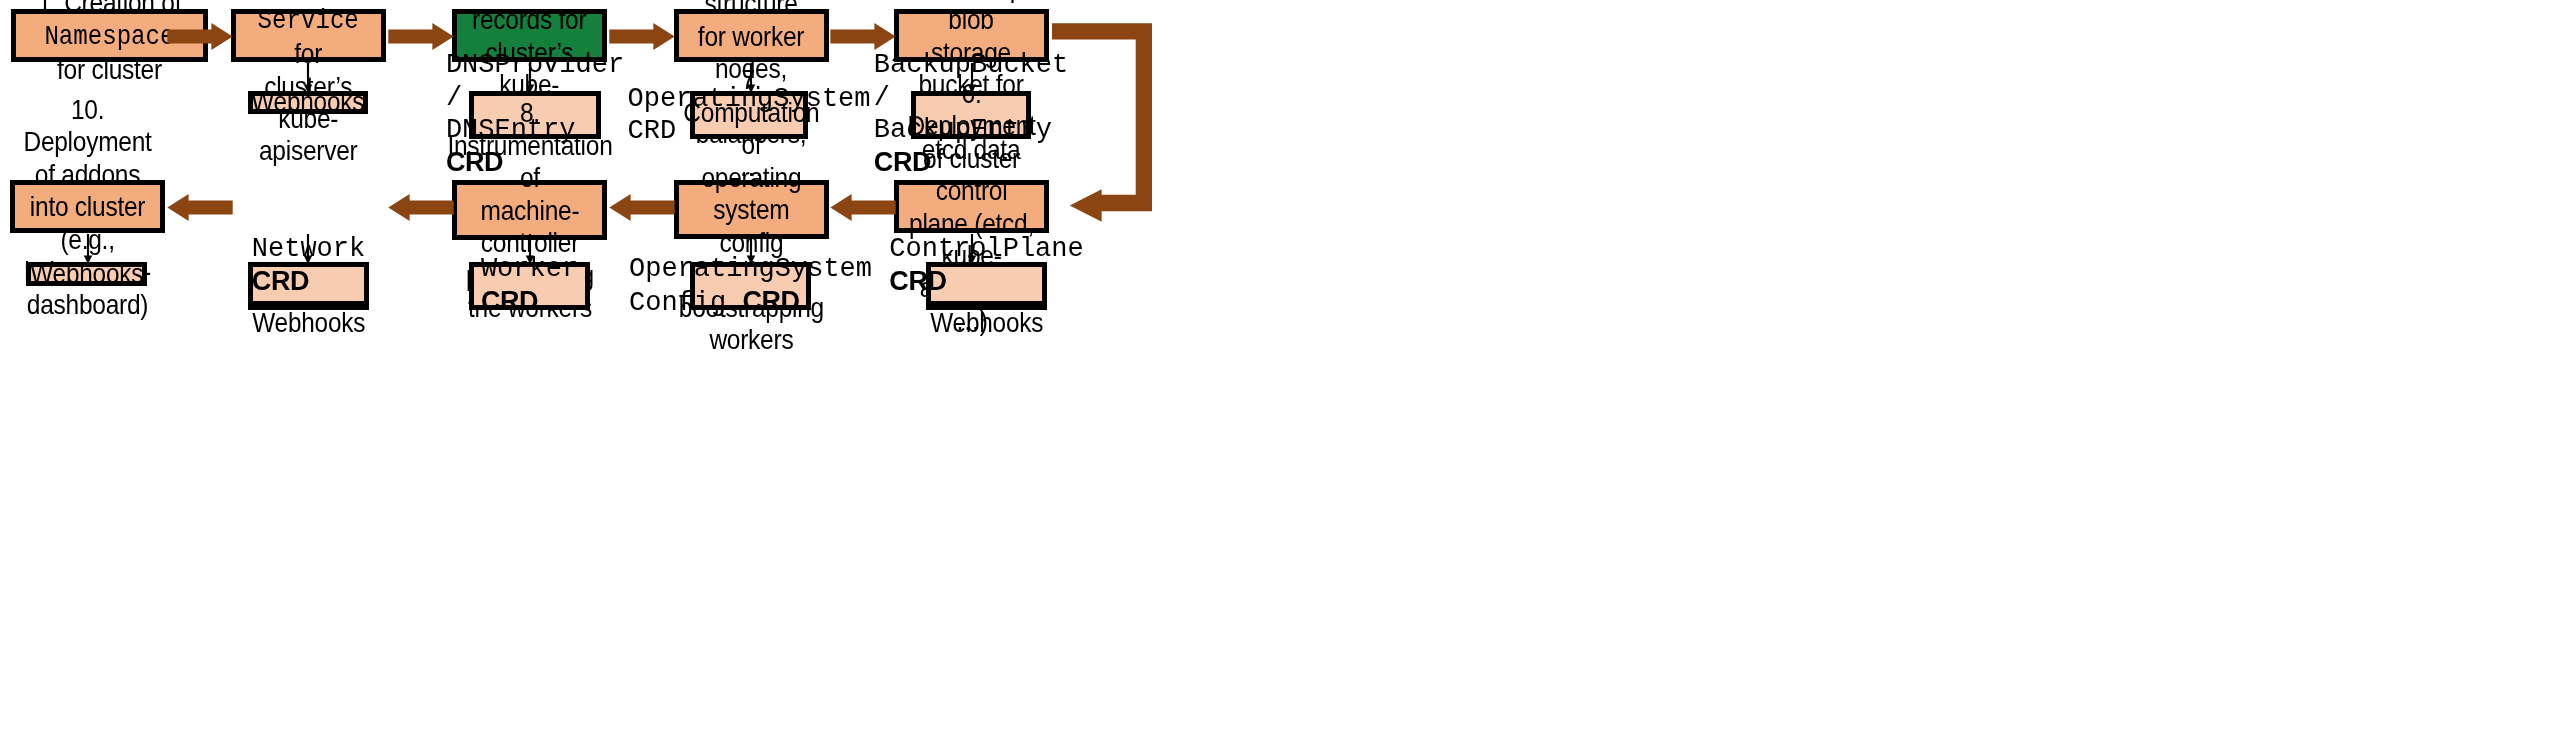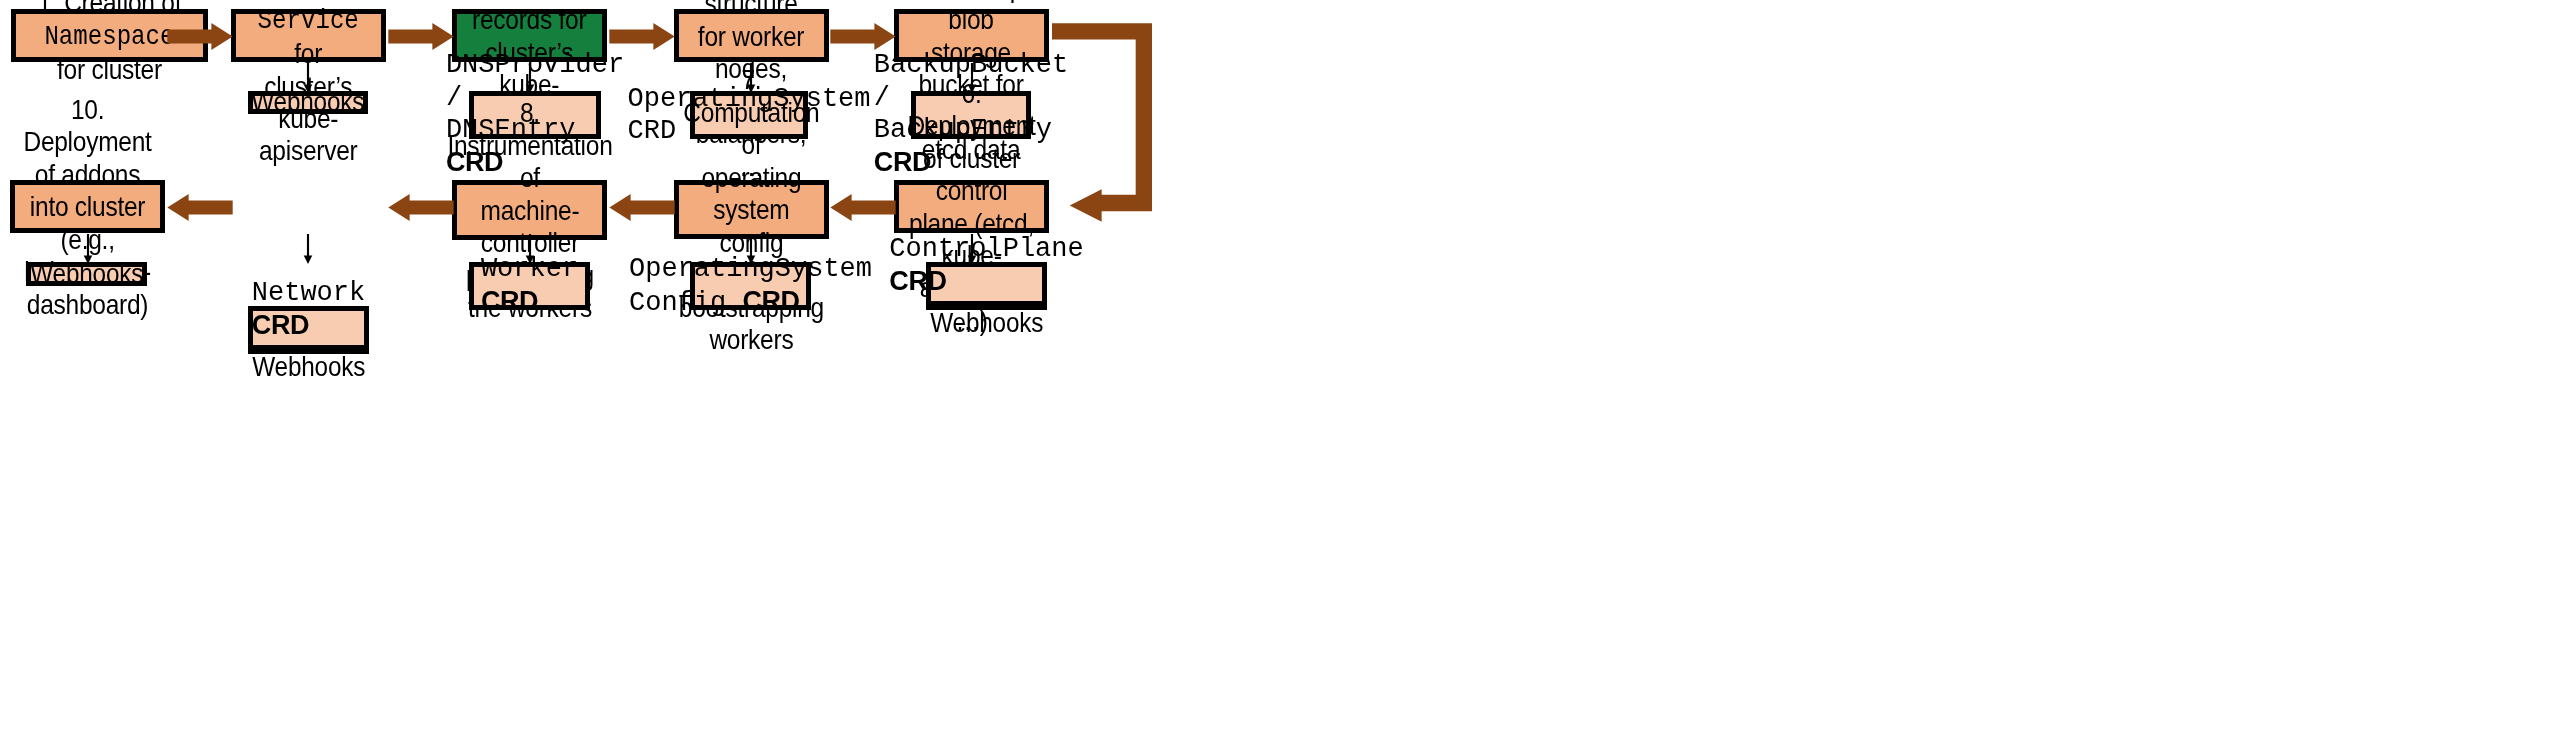--- a/index.html
+++ b/index.html
@@ -303,21 +303,21 @@
       <polygon points="1,30 13,30 7,42" fill="#000000"></polygon>
     </svg>
   </div>
 
   <div class="crd-box" style="left: 26px; top: 262px; width: 121px; height: 23.5px; background: rgb(248, 204, 176); border-color: rgb(0, 0, 0);">
     <div class="crd-cell">
       <span class="crd-plain">Webhooks</span>
     </div>
   </div>
 
-  <div class="crd-box" style="left: 248px; top: 262px; width: 121px; height: 48px; background: rgb(248, 204, 176); border-color: rgb(0, 0, 0); margin-top: 44px;">
+  <div class="crd-box" style="left: 248px; top: 262px; width: 121px; height: 48px; background: rgb(248, 204, 176); border-color: rgb(0, 0, 0);">
     <div class="crd-cell">
       <span class="crd-mono">Network <b>CRD</b></span>
     </div>
     <div class="crd-cell divided" style="border-top-color: rgb(0, 0, 0);">
       <span class="crd-plain">Webhooks</span>
     </div>
   </div>
 
   <div class="crd-box" style="left: 469px; top: 262px; width: 121px; height: 48px; background: rgb(248, 204, 176); border-color: rgb(0, 0, 0);">
     <div class="crd-cell">

